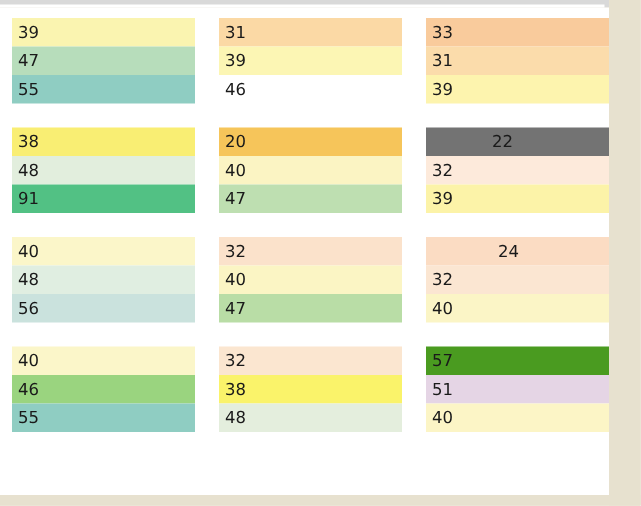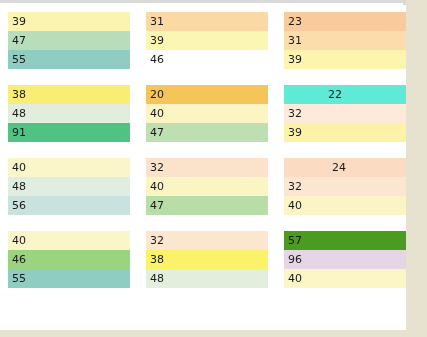--- a/index.html
+++ b/index.html
@@ -111,36 +111,36 @@
           <div class="swatch" style="background-color: rgb(250, 244, 176);">39</div>
           <div class="swatch" style="background-color: rgb(183, 221, 187);">47</div>
           <div class="swatch" style="background-color: rgb(143, 205, 194);">55</div>
         </div>
         <div class="block">
           <div class="swatch" style="background-color: rgb(251, 217, 165);">31</div>
           <div class="swatch" style="background-color: rgb(252, 246, 180);">39</div>
           <div class="swatch">46</div>
         </div>
         <div class="block">
-          <div class="swatch" style="background-color: rgb(249, 203, 156);">23</div>
+          <div class="swatch" style="background-color: rgb(249, 203, 156);">33</div>
           <div class="swatch" style="background-color: rgb(251, 220, 171);">31</div>
           <div class="swatch" style="background-color: rgb(253, 244, 174);">39</div>
         </div>
         <div class="block">
           <div class="swatch" style="background-color: rgb(249, 238, 115);">38</div>
           <div class="swatch" style="background-color: rgb(226, 238, 221);">48</div>
           <div class="swatch" style="background-color: rgb(82, 193, 132);">91</div>
         </div>
         <div class="block">
           <div class="swatch" style="background-color: rgb(246, 197, 90);">20</div>
           <div class="swatch" style="background-color: rgb(251, 244, 195);">40</div>
           <div class="swatch" style="background-color: rgb(190, 223, 177);">47</div>
         </div>
         <div class="block">
-          <div class="swatch" style="background-color: #5eead4; padding-left: 44px;">22</div>
+          <div class="swatch" style="background-color: #737373; padding-left: 44px;">22</div>
           <div class="swatch" style="background-color: rgb(253, 234, 219);">32</div>
           <div class="swatch" style="background-color: rgb(252, 243, 168);">39</div>
         </div>
         <div class="block">
           <div class="swatch" style="background-color: rgb(251, 246, 201);">40</div>
           <div class="swatch" style="background-color: rgb(224, 238, 225);">48</div>
           <div class="swatch" style="background-color: rgb(202, 226, 221);">56</div>
         </div>
         <div class="block">
           <div class="swatch" style="background-color: rgb(251, 226, 203);">32</div>
@@ -157,21 +157,21 @@
           <div class="swatch" style="background-color: rgb(154, 212, 127);">46</div>
           <div class="swatch" style="background-color: rgb(143, 205, 194);">55</div>
         </div>
         <div class="block">
           <div class="swatch" style="background-color: rgb(251, 230, 208);">32</div>
           <div class="swatch" style="background-color: rgb(250, 243, 106);">38</div>
           <div class="swatch" style="background-color: rgb(228, 238, 221);">48</div>
         </div>
         <div class="block">
           <div class="swatch" style="background-color: rgb(74, 155, 32);">57</div>
-          <div class="swatch" style="background-color: rgb(229, 213, 229);">96</div>
+          <div class="swatch" style="background-color: rgb(229, 213, 229);">51</div>
           <div class="swatch" style="background-color: rgb(252, 245, 198);">40</div>
         </div>
       </div>
   </div>
 
   <div id="right-gutter"></div>
   <div id="bottom-gutter"></div>
 
 </div>
 

